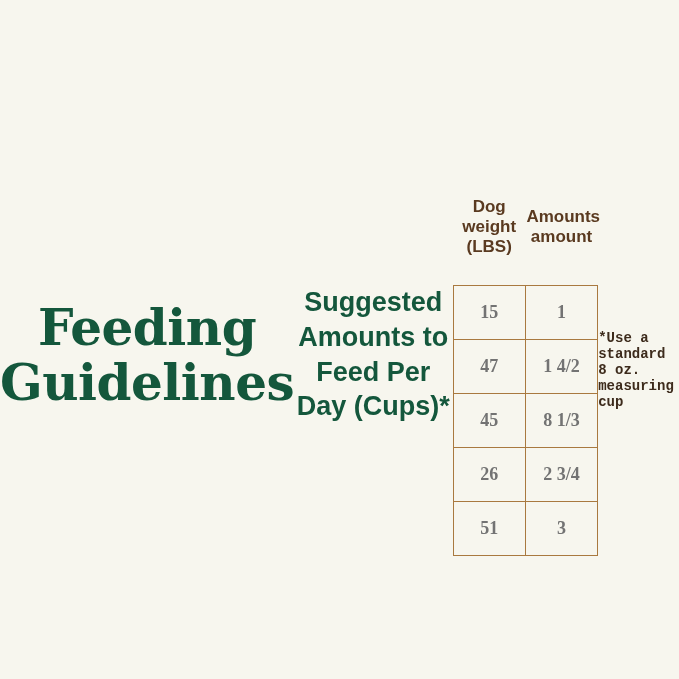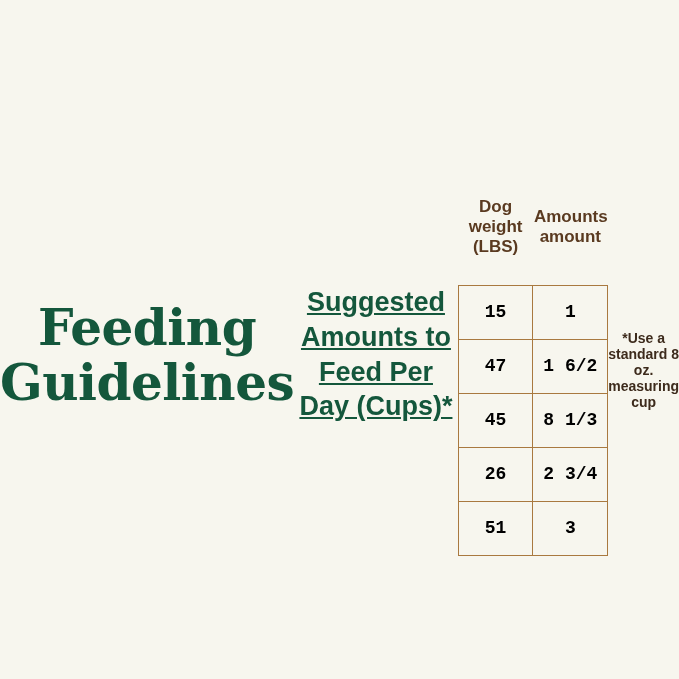--- a/index.html
+++ b/index.html
@@ -35,21 +35,20 @@
     font-family: "DejaVu Serif", serif;
   }
   .subtitle {
     font-size: 27px;
     font-weight: bold;
     color: #14573c;
     text-align: center;
     line-height: 1.28;
     max-width: 520px;
     font-family: "Liberation Sans", sans-serif;
-    text-decoration: underline;
   }
   .table-wrap {
     margin-top: 42px;
     width: 530px;
   }
   table.feeding {
     width: 100%;
     border-collapse: collapse;
     table-layout: fixed;
   }
@@ -61,30 +60,30 @@
     text-align: center;
     border: none;
     font-family: "Liberation Sans", sans-serif;
   }
   table.feeding td {
     border: 1px solid #a9793f;
     text-align: center;
     height: 51px;
     font-size: 18px;
     font-weight: bold;
-    color: #000000;
-    font-family: Liberation Mono, monospace;
+    color: #737373;
+    font-family: Liberation Serif, serif;
   }
   .footnote {
     margin-top: 30px;
     font-size: 14px;
     font-weight: bold;
     color: #3d2b1c;
-    text-align: center;
-    font-family: Liberation Sans, sans-serif;
+    text-align: left;
+    font-family: Liberation Mono, monospace;
   }
 </style>
 </head>
 <body>
 
 <div class="page">
 
   <h1 class="title">Feeding Guidelines</h1>
 
   <div class="subtitle">Suggested Amounts to Feed Per Day (Cups)*</div>
@@ -97,21 +96,21 @@
           <th>Amounts amount</th>
         </tr>
       </thead>
       <tbody>
         <tr>
           <td>15</td>
           <td>1</td>
         </tr>
         <tr>
           <td>47</td>
-          <td>1 6/2</td>
+          <td>1 4/2</td>
         </tr>
         <tr>
           <td>45</td>
           <td>8 1/3</td>
         </tr>
         <tr>
           <td>26</td>
           <td>2 3/4</td>
         </tr>
         <tr>

